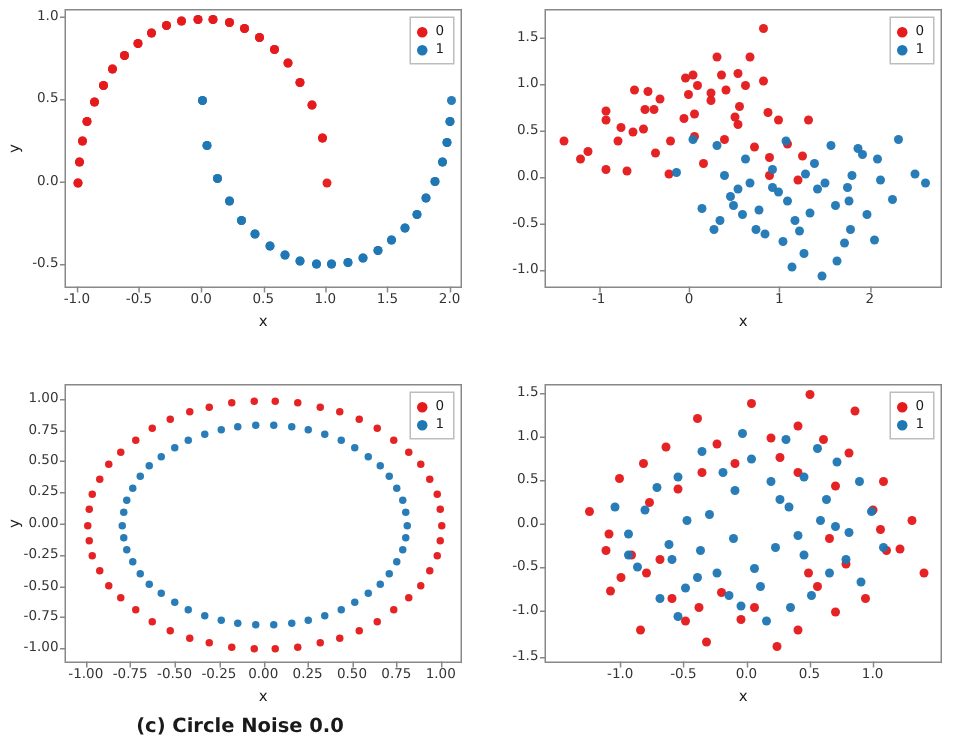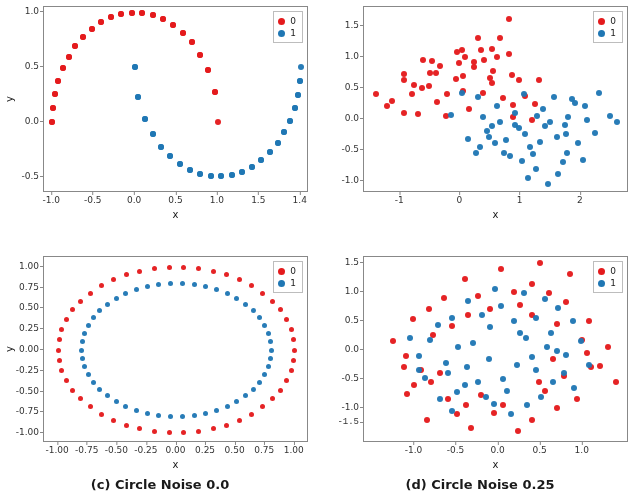--- a/index.html
+++ b/index.html
@@ -224,21 +224,21 @@
             <div class="point p-blue" style="left: 94.2406px; top: 90.2647px;"></div>
             <div class="point p-blue" style="left: 91.0938px; top: 60.1765px;"></div>
           </div>
         <div class="xticks" id="xticks-a">
             <div class="xtick" style="left: 8.28125px;">-1.0</div>
             <div class="xtick" style="left: 49.6875px;">-0.5</div>
             <div class="xtick" style="left: 91.0938px;">0.0</div>
             <div class="xtick" style="left: 132.5px;">0.5</div>
             <div class="xtick" style="left: 173.906px;">1.0</div>
             <div class="xtick" style="left: 215.312px;">1.5</div>
-            <div class="xtick" style="left: 256.719px;">1.4</div>
+            <div class="xtick" style="left: 256.719px;">2.0</div>
           </div>
         <div class="yticks" id="yticks-a">
             <div class="ytick" style="top: 169.588px;">-0.5</div>
             <div class="ytick" style="top: 114.882px;">0.0</div>
             <div class="ytick" style="top: 60.1765px;">0.5</div>
             <div class="ytick" style="top: 5.47059px;">1.0</div>
           </div>
         <div class="xlabel">x</div>
         <div class="ylabel">y</div>
         <div class="legend">
@@ -633,37 +633,36 @@
             <div class="point p-blue" style="left: 172.46px; top: 113.344px;"></div>
           </div>
         <div class="xticks" id="xticks-d">
             <div class="xtick" style="left: 50.4762px;">-1.0</div>
             <div class="xtick" style="left: 92.5397px;">-0.5</div>
             <div class="xtick" style="left: 134.603px;">0.0</div>
             <div class="xtick" style="left: 176.667px;">0.5</div>
             <div class="xtick" style="left: 218.73px;">1.0</div>
           </div>
         <div class="yticks" id="yticks-d">
-            <div class="ytick" style="top: 166px; font-family: Liberation Mono, monospace;">-1.5</div>
+            <div class="ytick" style="top: 182px;">-1.5</div>
             <div class="ytick" style="top: 151.125px;">-1.0</div>
             <div class="ytick" style="top: 122.062px;">-0.5</div>
             <div class="ytick" style="top: 93px;">0.0</div>
             <div class="ytick" style="top: 63.9375px;">0.5</div>
             <div class="ytick" style="top: 34.875px;">1.0</div>
             <div class="ytick" style="top: 5.8125px;">1.5</div>
           </div>
         <div class="xlabel">x</div>
         <div class="legend">
           <div class="legend-row">
             <span class="legend-dot dot-red"></span>
             <span>0</span>
           </div>
           <div class="legend-row">
             <span class="legend-dot dot-blue"></span>
             <span>1</span>
           </div>
         </div>
       </div>
-      <div class="caption">(d) Circle Noise 0.25</div>
     </div>
 
   </div>
 </div>
 
 </body></html>

